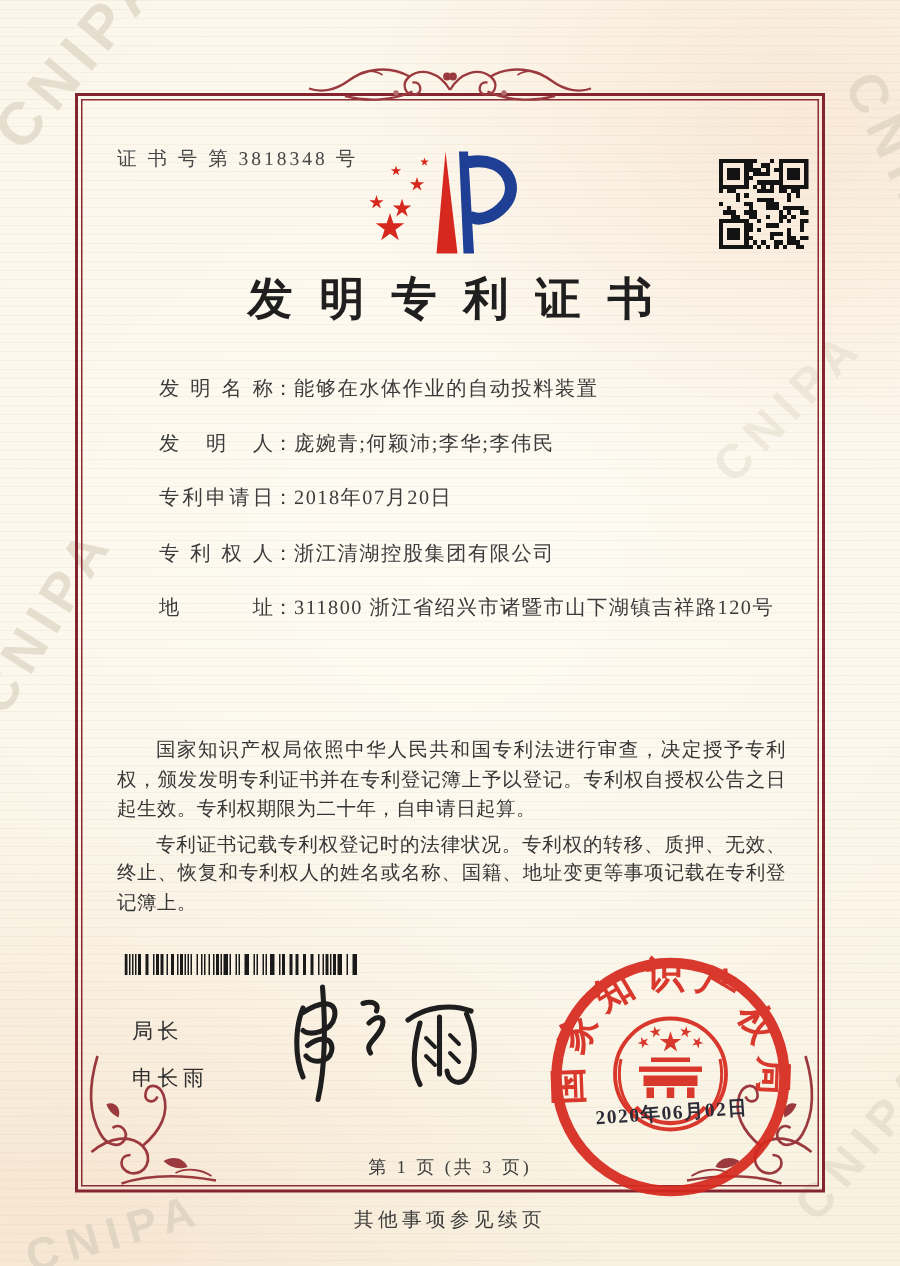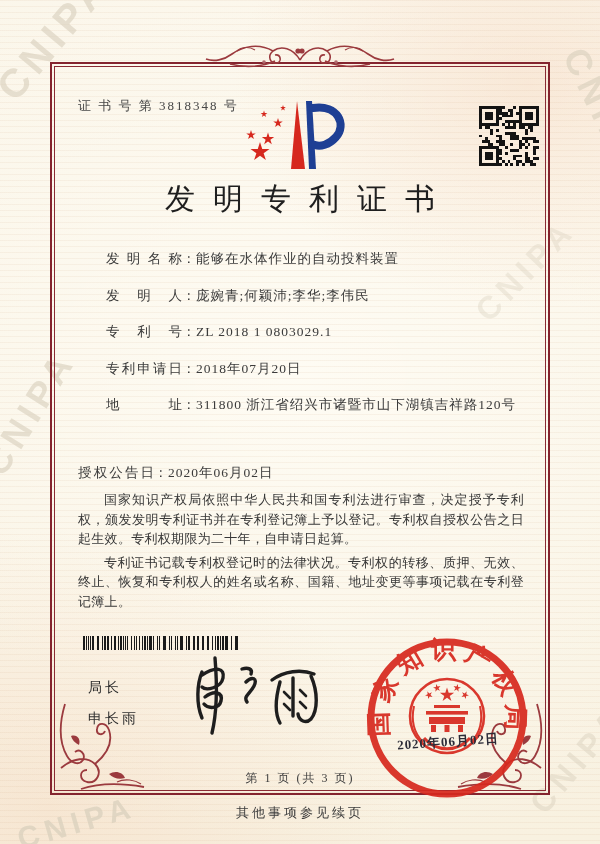--- a/index.html
+++ b/index.html
@@ -36,21 +36,21 @@
   .ornament-top{position:absolute;left:205px;top:40px;z-index:3;}
   .corner{position:absolute;z-index:3;}
   .corner-bl{left:51px;top:698px;}
   .corner-br{left:451px;top:698px;transform:scaleX(-1);}
   .content{position:absolute;inset:0;z-index:4;padding-left:36px;}
   .cert-no{position:absolute;left:78px;top:97px;font-size:13px;letter-spacing:2px;color:#474747;}
   .logo{position:absolute;left:240px;top:95px;}
   .qr{position:absolute;left:479px;top:106px;width:60px;height:60px;}
   .title{
     position:absolute;left:0;top:179px;width:600px;text-align:center;
-    font-size:30px;font-weight:normal;color:#1f1f1f;letter-spacing:18px;padding-left:18px;box-sizing:border-box;
+    font-size:30px;font-weight:bold;color:#1f1f1f;letter-spacing:18px;padding-left:18px;box-sizing:border-box;
   }
   .fields{position:absolute;left:78px;top:250px;width:450px;margin-left:28px;}
   .frow{height:36.5px;font-size:13.5px;color:#3b3b3b;white-space:nowrap;}
   .flabel{display:inline-block;width:76px;text-align:justify;text-align-last:justify;vertical-align:top;}
   .fcolon{display:inline-block;width:14px;}
   .fvalue{letter-spacing:1px;}
   .grant-row{position:absolute;left:78px;top:464px;width:460px;font-size:13.5px;white-space:nowrap;color:#3b3b3b;}
   .grant-no{position:absolute;left:232px;top:0;white-space:nowrap;}
   .paras{position:absolute;left:78px;top:490px;width:446px;}
   .paras p{
@@ -372,34 +372,31 @@
     <div class="title">发明专利证书</div>
 
     <div class="fields">
       <div class="frow">
         <span class="flabel">发明名称</span><span class="fcolon">：</span><span class="fvalue">能够在水体作业的自动投料装置</span>
       </div>
       <div class="frow">
         <span class="flabel">发明人</span><span class="fcolon">：</span><span class="fvalue">庞婉青;何颖沛;李华;李伟民</span>
       </div>
       <div class="frow">
-        <span class="flabel">专利号</span><span class="fcolon">：</span><span class="fvalue">ZL 2018 1 0803029.1</span>
+        <span class="flabel">专利申请日</span><span class="fcolon">：</span><span class="fvalue">2018年07月20日</span>
       </div>
       <div class="frow">
-        <span class="flabel">专利申请日</span><span class="fcolon">：</span><span class="fvalue">2018年07月20日</span>
+        <span class="flabel">专利权人</span><span class="fcolon">：</span><span class="fvalue">浙江清湖控股集团有限公司</span>
       </div>
       <div class="frow">
         <span class="flabel">地址</span><span class="fcolon">：</span><span class="fvalue">311800 浙江省绍兴市诸暨市山下湖镇吉祥路120号</span>
       </div>
     </div>
 
     <div class="grant-row">
-      <span>
-        <span class="flabel">授权公告日</span><span class="fcolon">：</span><span class="fvalue">2020年06月02日</span>
-      </span>
     </div>
 
     <div class="paras">
       <p>国家知识产权局依照中华人民共和国专利法进行审查，决定授予专利权，颁发发明专利证书并在专利登记簿上予以登记。专利权自授权公告之日起生效。专利权期限为二十年，自申请日起算。</p>
       <p>专利证书记载专利权登记时的法律状况。专利权的转移、质押、无效、终止、恢复和专利权人的姓名或名称、国籍、地址变更等事项记载在专利登记簿上。</p>
     </div>
 
     <div class="barcode">
       <svg width="158" height="14" fill="#1a1a1a">
           <rect x="0" y="0" width="2" height="14"></rect>

